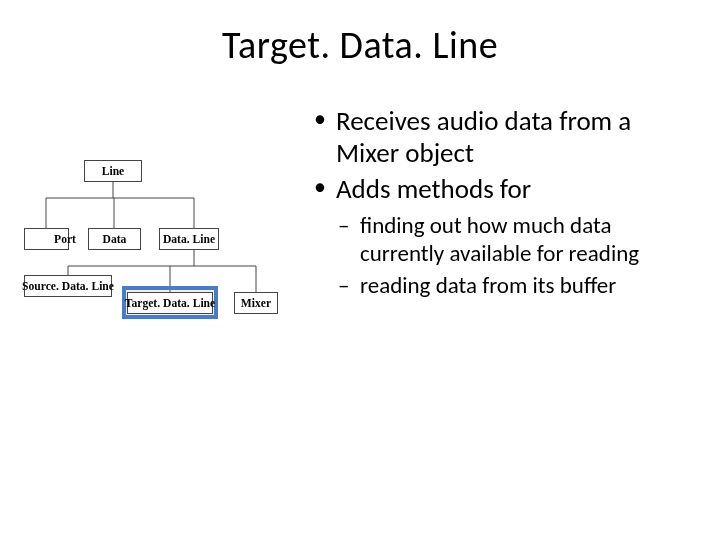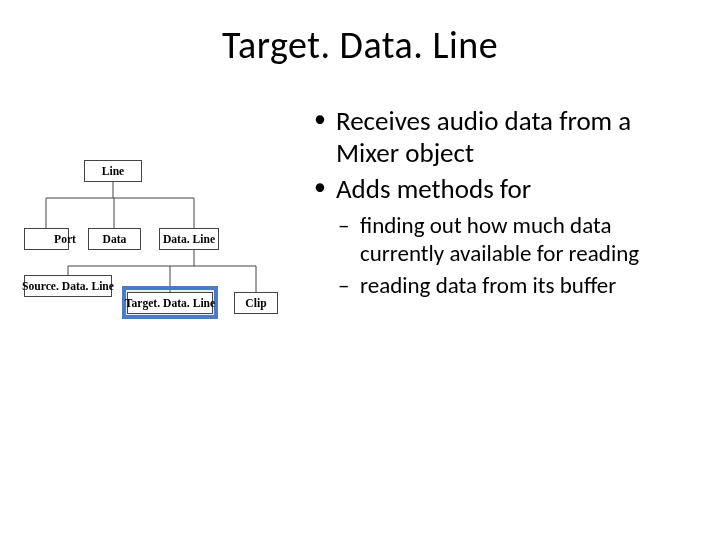--- a/index.html
+++ b/index.html
@@ -49,21 +49,21 @@
       <line x1="146" y1="116" x2="146" y2="142"></line>
       <line x1="232" y1="116" x2="232" y2="142"></line>
     </svg>
     <div class="dbox b-line">Line</div>
     <div class="dbox b-port">Port</div>
     <div class="dbox b-mixer">Data</div>
     <div class="dbox b-data">Data. Line</div>
     <div class="dbox b-src">Source. Data. Line</div>
     <div class="hl"></div>
     <div class="dbox b-tgt">Target. Data. Line</div>
-    <div class="dbox b-clip">Clip</div>
+    <div class="dbox b-clip">Mixer</div>
   </div>
 
   <div class="content">
     <ul class="bullets">
       <li><span>Receives audio data from a Mixer object</span></li>
       <li><span>Adds methods for</span>
         <ul class="sub">
           <li><span>finding out how much data currently available for reading</span></li>
           <li><span>reading data from its buffer</span></li>
         </ul>

